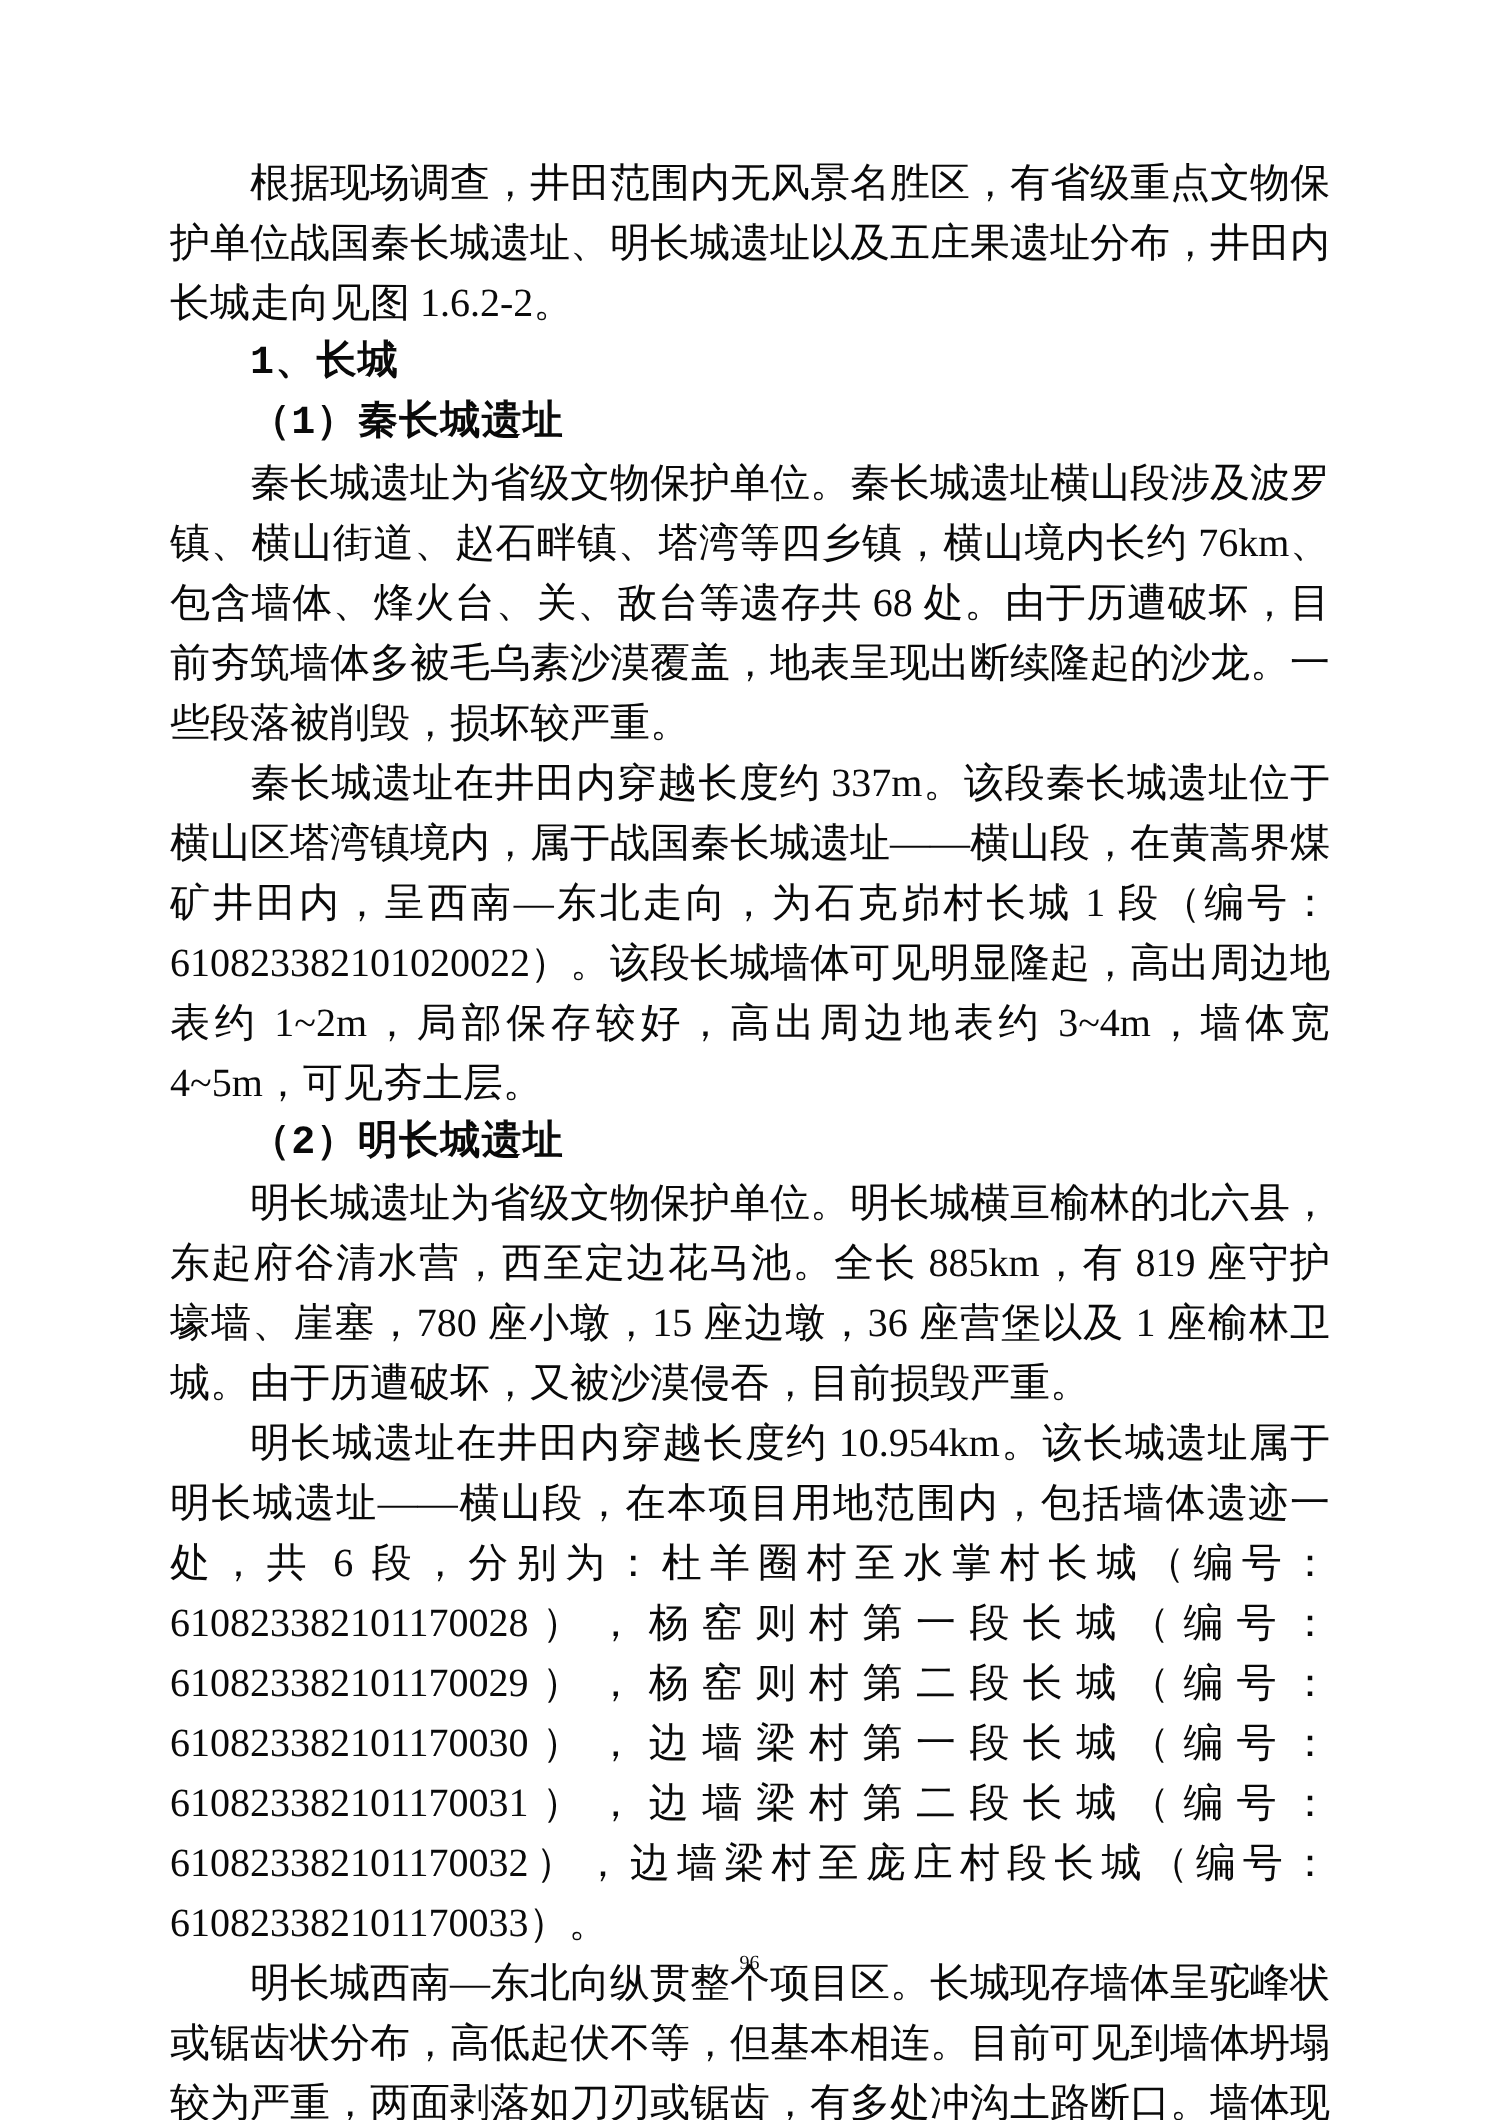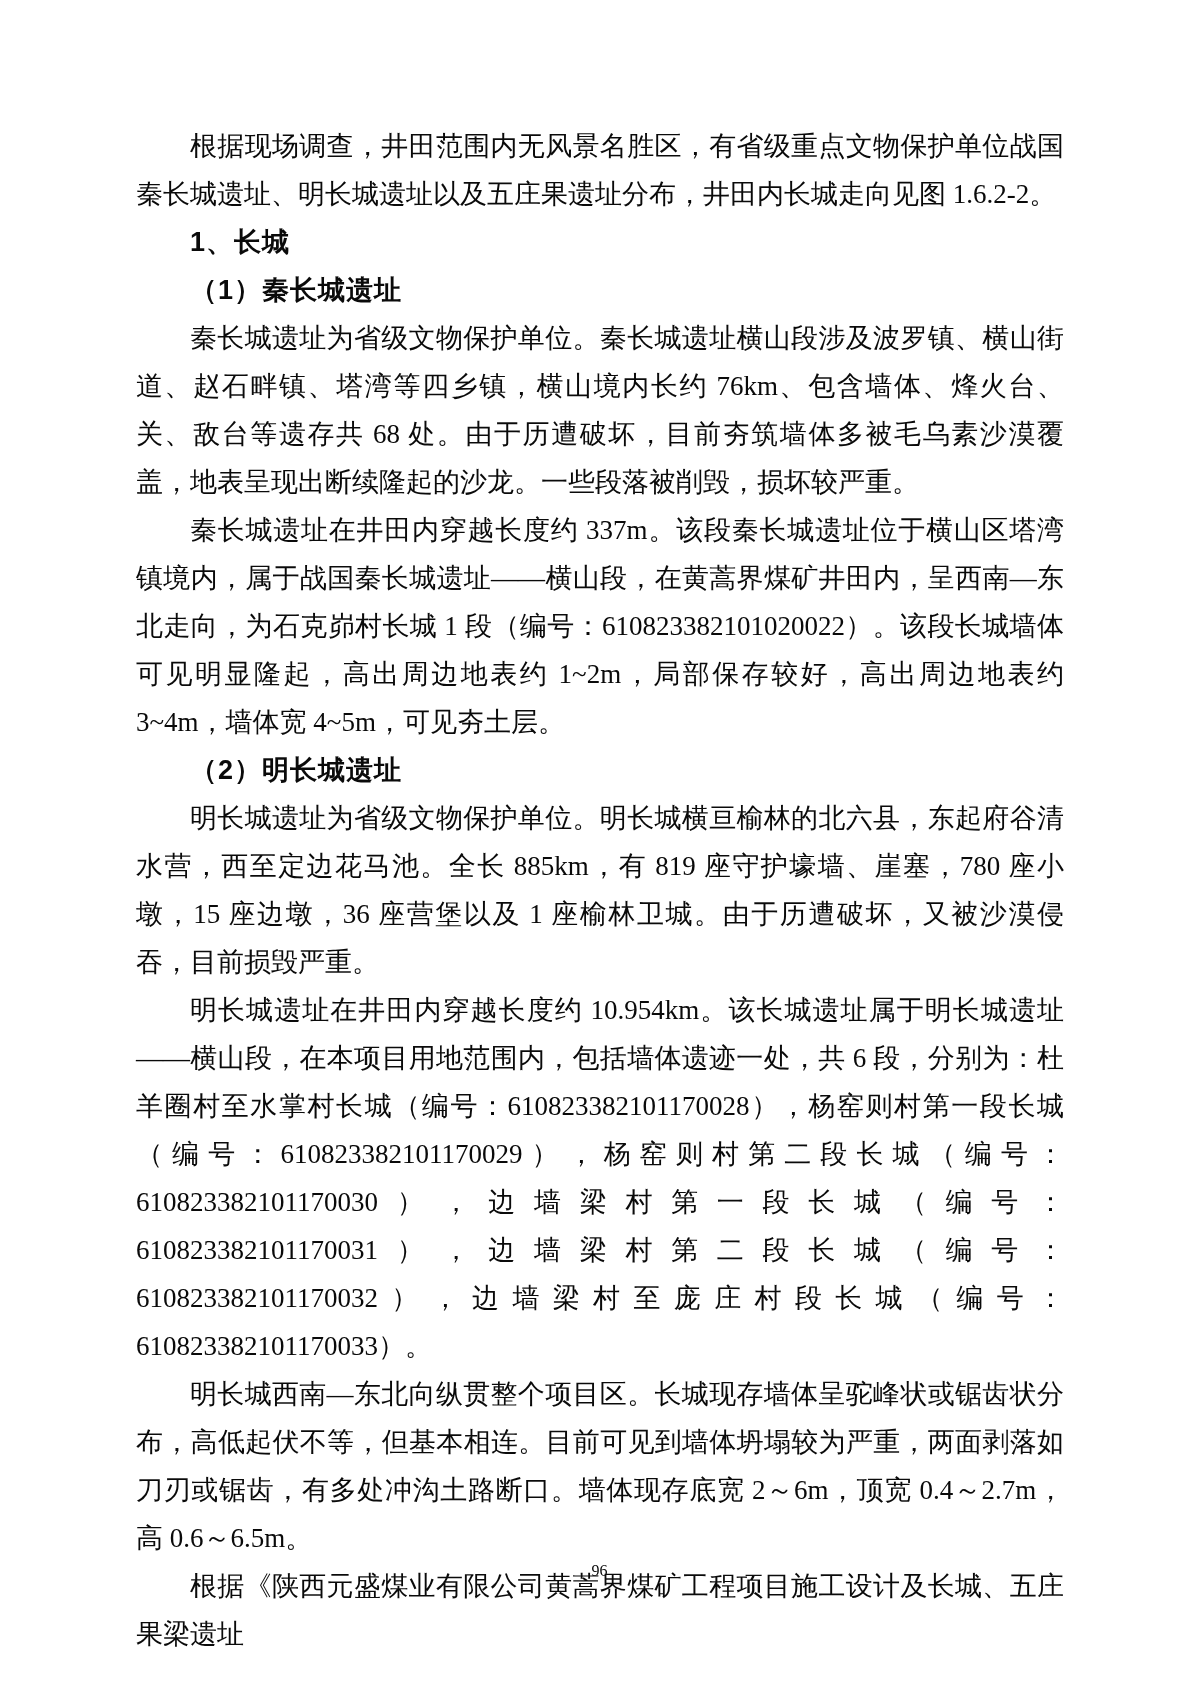--- a/index.html
+++ b/index.html
@@ -16,28 +16,28 @@
     color: #0a0a0a;
   }
   .doc-page {
     position: absolute;
     left: 136px;
     top: 122px;
     width: 928px;
   }
   .para, .h-num, .h-sub {
     margin: 0;
-    font-size: 27px;
+    font-size: 32px;
     line-height: 48px;
     text-indent: 2em;
     text-align: justify;
     word-break: normal;
   }
   .h-num, .h-sub {
-    font-family: Liberation Sans, sans-serif;
+    font-family: Liberation Mono, monospace;
     font-weight: bold;
     text-align: left;
     letter-spacing: 1px;
   }
   .page-footer {
     position: absolute;
     top: 1556px;
     left: 0;
     width: 1199px;
     text-align: center;

